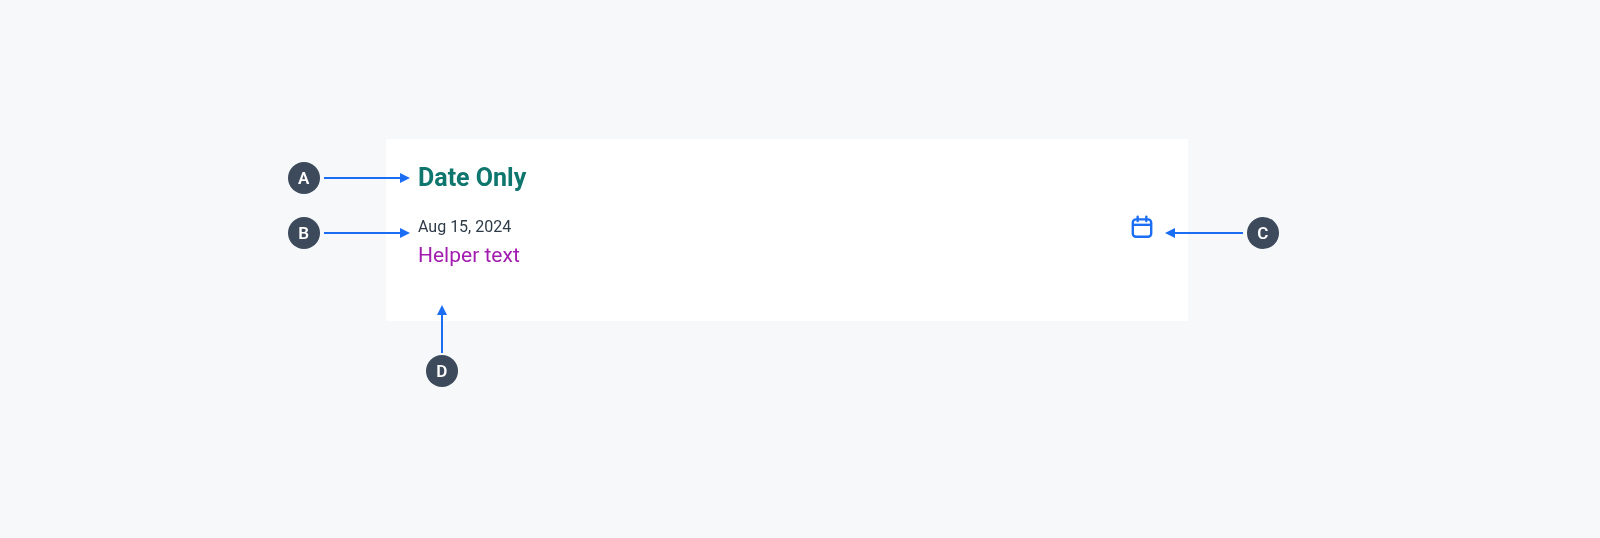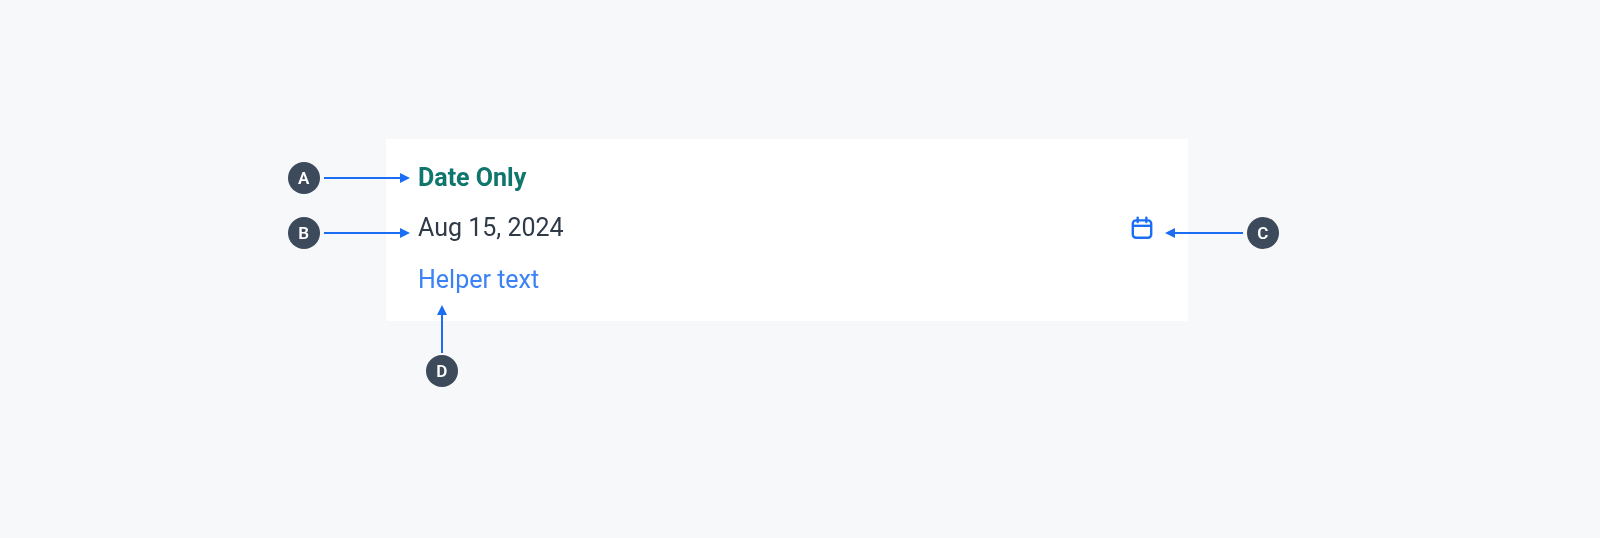--- a/index.html
+++ b/index.html
@@ -30,39 +30,39 @@
     color: #0f766e;
     line-height: 1.2;
   }
   .value-row {
     display: flex;
     align-items: center;
     justify-content: space-between;
     margin-top: 20px;
   }
   .value {
-    font-size: 25px;
+    font-size: 16px;
     font-weight: 400;
     color: #2e3a48;
     line-height: 1.2;
   }
   .cal-btn {
     display: inline-flex;
     align-items: center;
     justify-content: center;
     width: 28px;
     height: 28px;
     color: #1b6ef3;
     cursor: pointer;
   }
   .cal-btn svg { display: block; }
   .helper {
-    font-size: 25px;
-    color: #3b82f6;
-    margin-top: 22px;
+    font-size: 21px;
+    color: #a21caf;
+    margin-top: 2px;
     line-height: 1.2;
   }
 
   .callout {
     position: absolute;
     width: 32px;
     height: 32px;
     border-radius: 50%;
     background: #3c4a5b;
     color: #ffffff;

